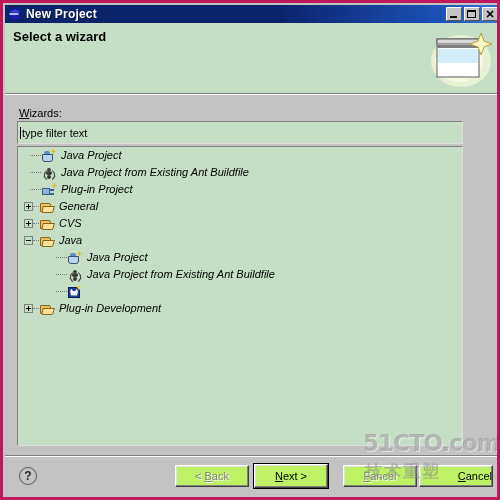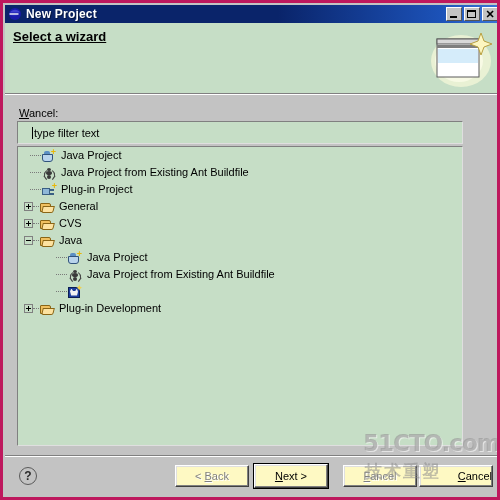--- a/index.html
+++ b/index.html
@@ -99,21 +99,20 @@
     height: 70px;
     background: #c6dec6;
     box-sizing: border-box;
   }
   #header-title {
     position: absolute;
     left: 8px; top: 6px;
     font-size: 13px;
     font-weight: bold;
     color: #000000;
-    text-decoration: underline;
   }
   #header-desc {
     position: absolute;
     left: 14px; top: 32px;
     font-size: 11px;
     color: #000000;
   }
   #header-image {
     position: absolute;
     right: 8px; top: 8px;
@@ -143,21 +142,21 @@
     width: 446px;
     height: 23px;
     background: #c6dec6;
     border-top: 1px solid #808080;
     border-left: 1px solid #808080;
     border-right: 1px solid #dfdfdf;
     border-bottom: 1px solid #dfdfdf;
     box-sizing: border-box;
     display: flex;
     align-items: center;
-    padding-left: 14px;
+    padding-left: 2px;
   }
   #filter-caret {
     width: 1px;
     height: 12px;
     background: #000;
     margin-right: 1px;
   }
   #filter-text {
     font-size: 11px;
     color: #000000;
@@ -216,20 +215,21 @@
   .spacer { flex: 0 0 auto; }
   .ticon {
     width: 16px; height: 16px;
     flex: 0 0 auto;
     position: relative;
     margin-right: 3px;
   }
   .tlabel {
     color: #000000;
     padding: 0 2px 1px 1px;
+    font-style: italic;
   }
   .trow.selected .tlabel {
     background: #0a246a;
     color: #ffffff;
     outline: 1px dotted #ffffff;
     outline-offset: -1px;
   }
 
   
   .ic-folder {
@@ -398,21 +398,21 @@
     font-size: 12px;
     font-weight: bold;
     text-align: center;
     line-height: 17px;
     box-sizing: border-box;
     cursor: default;
   }
   .wbtn {
     position: absolute;
     height: 22px;
-    background: #fef9c3;
+    background: #bef264;
     border-top: 1px solid #ffffff;
     border-left: 1px solid #ffffff;
     border-right: 1px solid #404040;
     border-bottom: 1px solid #404040;
     box-shadow: inset -1px -1px 0 #808080, inset 1px 1px 0 #dfdfdf;
     box-sizing: border-box;
     font-size: 11px;
     color: #000000;
     display: flex;
     align-items: center;
@@ -515,21 +515,21 @@
         <rect x="6" y="14" width="42" height="3" fill="#7e7e7e"></rect>
         <rect x="7" y="18" width="40" height="14" fill="#d5ecfa"></rect>
         <rect x="7" y="32" width="40" height="13" fill="#ffffff"></rect>
         <path d="M50,2 L53,10 L61,13 L53,16 L50,24 L47,16 L39,13 L47,10 Z" fill="#fdf6c0" stroke="#b9a040" stroke-width="1"></path>
       </svg>
     </div>
   </div>
   <div id="header-sep"></div>
 
   <div id="wizards-label">
-    <u>W</u><span>ancel:</span>
+    <u>W</u><span>izards:</span>
   </div>
 
   <div id="filter-box">
     <div id="filter-caret"></div>
     <span id="filter-text">type filter text</span>
   </div>
 
   <div id="tree-box">
       <div class="trow">
         <span class="spacer" style="width:6px"></span>

